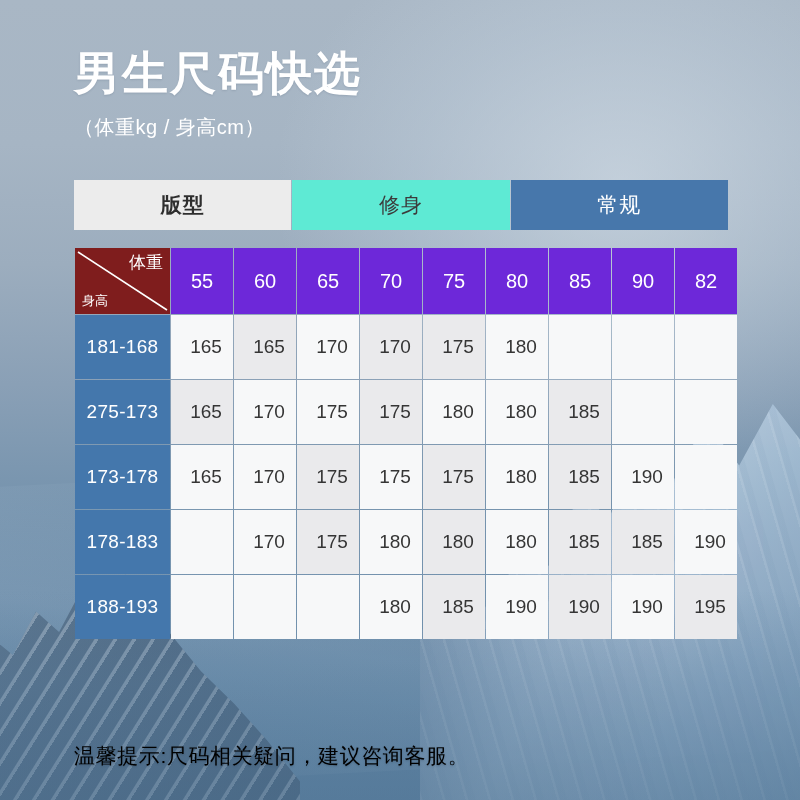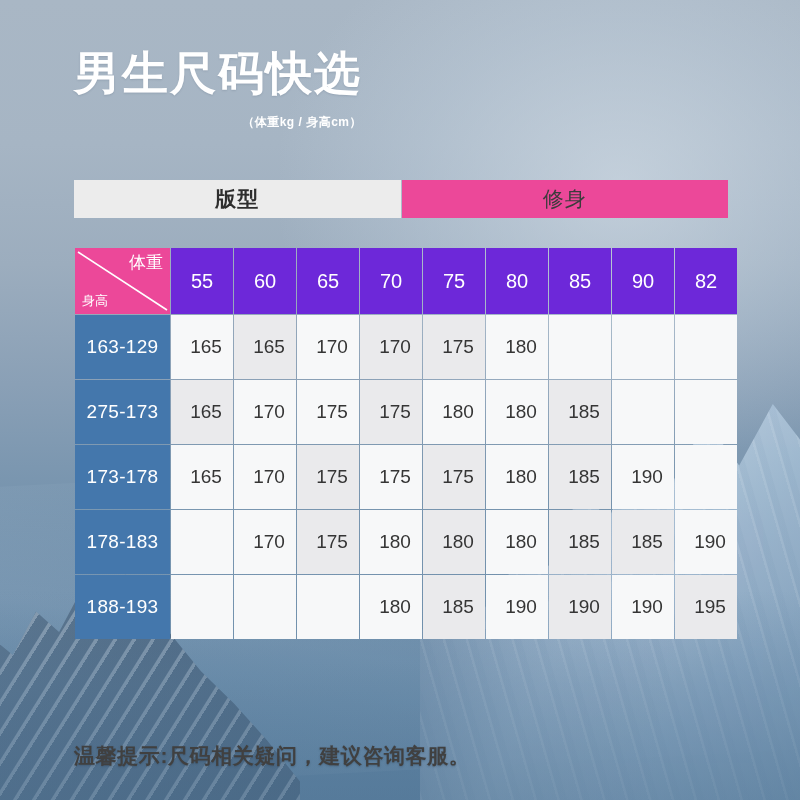--- a/index.html
+++ b/index.html
@@ -180,40 +180,39 @@
   .page-title {
     font-size: 46px;
     font-weight: bold;
     color: #ffffff;
     letter-spacing: 2px;
     line-height: 1.12;
     text-shadow: 0 1px 2px rgba(60,80,100,0.18);
   }
   .page-subtitle {
     margin-top: 14px;
-    font-size: 12px;
+    font-size: 20px;
     color: #ffffff;
     letter-spacing: 0.5px;
-    font-weight: bold;
-    text-align: right;
+    font-weight: normal;
   }
 
   
   .tab-bar {
     position: absolute;
     left: 74px;
     top: 180px;
     width: 654px;
-    height: 38px;
+    height: 50px;
     display: flex;
     gap: 1px;
   }
   .tab {
     flex: 1 1 0;
-    background: #ec4899;
+    background: #5eead4;
     display: flex;
     align-items: center;
     justify-content: center;
     font-size: 21px;
     color: #3c3c3c;
     letter-spacing: 1px;
     user-select: none;
   }
   .tab.is-label {
     font-weight: bold;
@@ -241,21 +240,21 @@
     vertical-align: middle;
     font-size: 19px;
     font-weight: normal;
     padding: 0;
   }
   
   .size-table col.c-head { width: 95px; }
   .size-table col.c-data { width: 62px; }
 
   th.corner-cell {
-    background: #ec4899;
+    background: #7f1d1d;
     position: relative;
     height: 66px;
     overflow: hidden;
   }
   .corner-diag {
     position: absolute;
     inset: 0;
     pointer-events: none;
   }
   .corner-diag line {
@@ -301,22 +300,22 @@
   
   td.cell.sh-a { background: #f7f8f9; }
   td.cell.sh-b { background: #eaeaec; }
 
   
   .footer-note {
     position: absolute;
     left: 74px;
     top: 742px;
     font-size: 21px;
-    font-weight: bold;
-    color: #404040;
+    font-weight: normal;
+    color: #000000;
     letter-spacing: 0.6px;
     text-shadow: 0 1px 2px rgba(40,60,80,0.35);
   }
 </style>
 </head>
 <body>
 
 <div class="bg-root">
   <div class="bg-sky"></div>
   <div class="bg-haze"></div>
@@ -332,20 +331,21 @@
 <div class="content">
 
   <div class="title-block">
     <div class="page-title">男生尺码快选</div>
     <div class="page-subtitle">（体重kg / 身高cm）</div>
   </div>
 
   <div class="tab-bar">
     <div class="tab is-label">版型</div>
     <div class="tab">修身</div>
+    <div class="tab is-active">常规</div>
   </div>
 
   <table class="size-table">
     <colgroup>
       <col class="c-head">
       <col class="c-data">
         <col class="c-data">
         <col class="c-data">
       <col class="c-data">
         <col class="c-data">
@@ -370,21 +370,21 @@
         <th class="col-head">75</th>
         <th class="col-head">80</th>
         <th class="col-head">85</th>
         <th class="col-head">90</th>
         <th class="col-head">82</th>
       </tr>
     </thead>
     <tbody>
 
       <tr>
-        <td class="row-head">163-129</td>
+        <td class="row-head">181-168</td>
         <td class="cell sh-a">165</td>
         <td class="cell sh-b">165</td>
         <td class="cell sh-a">170</td>
         <td class="cell sh-b">170</td>
         <td class="cell sh-b">175</td>
         <td class="cell sh-a">180</td>
         <td class="cell sh-a"></td>
         <td class="cell sh-a"></td>
         <td class="cell sh-a"></td>
       </tr>

